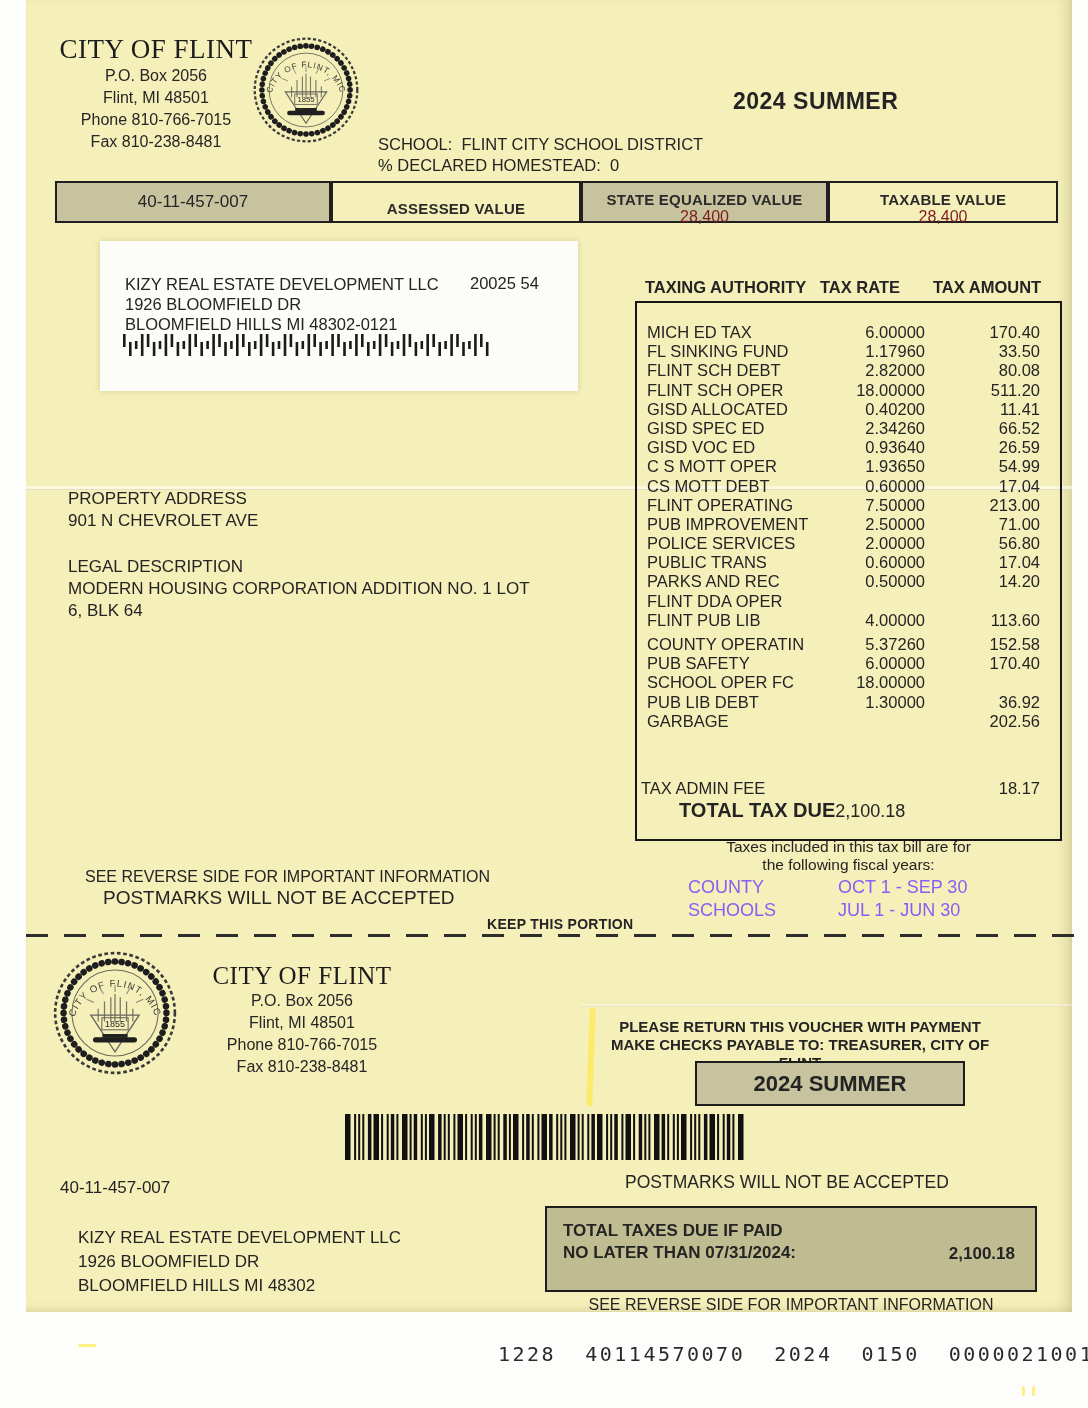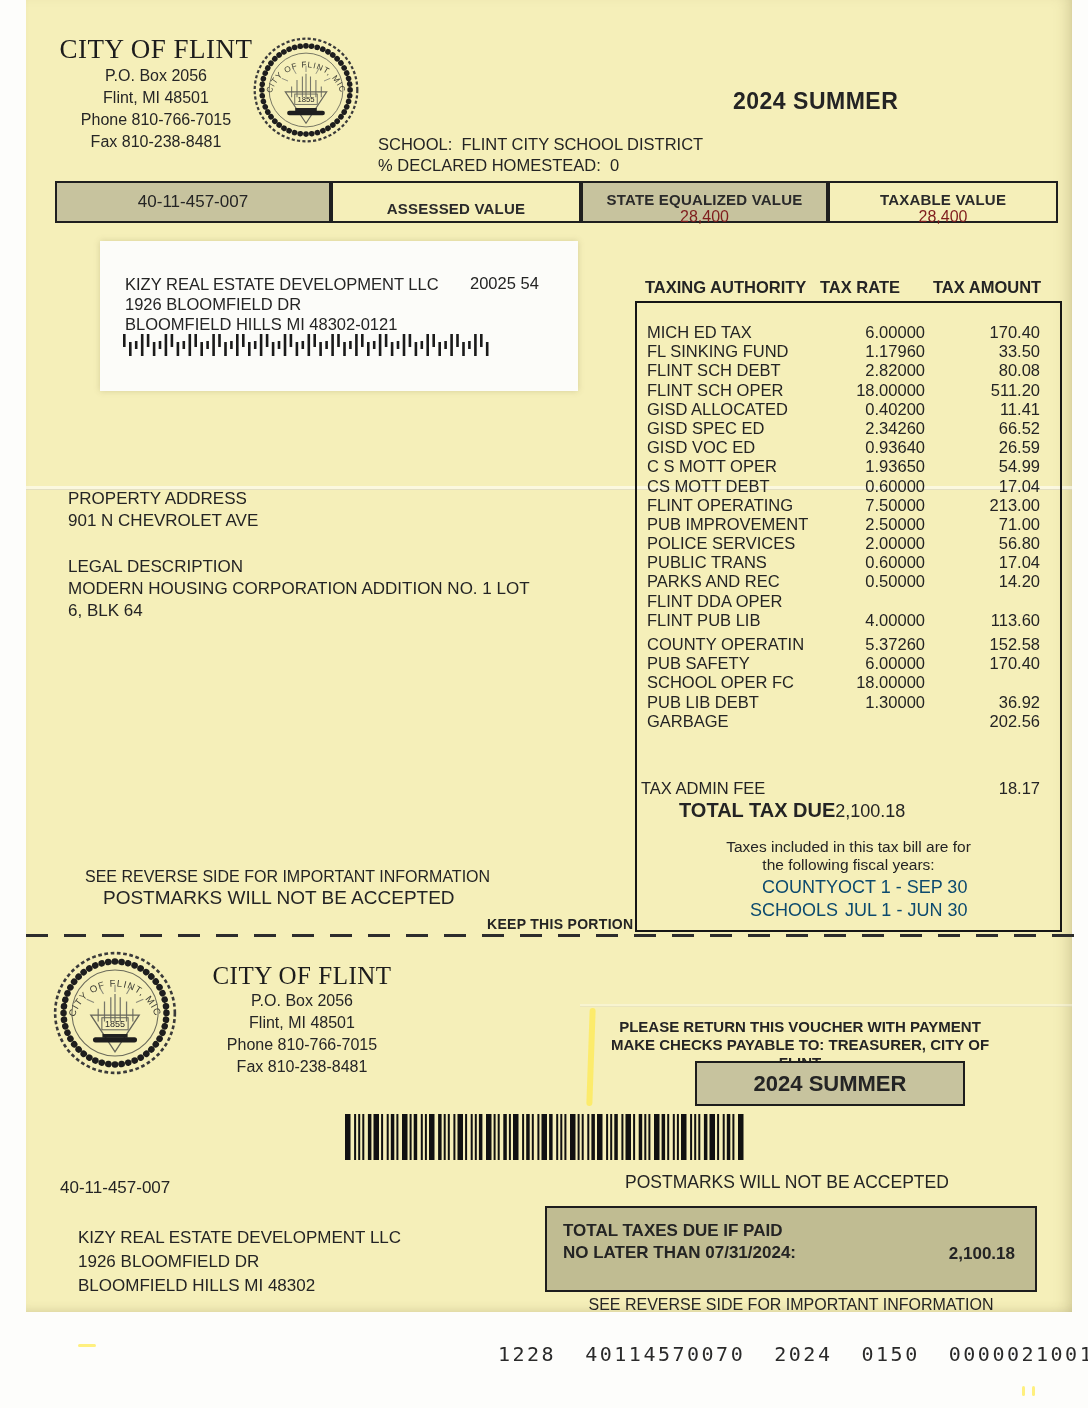--- a/index.html
+++ b/index.html
@@ -16,36 +16,36 @@
   
   .valbox{position:absolute;top:181px;height:42px;border:2px solid #1f1f1f;box-sizing:border-box;
           display:flex;flex-direction:column;align-items:center;justify-content:center;padding-top:12px;}
   .valbox .lbl{font-size:15px;font-weight:700;letter-spacing:.2px;color:#2a2a2a;}
   .valbox .val{font-size:16px;color:#7f1d1d;}
   .shaded{background:#c7c39e;}
   
   .window{position:absolute;left:100px;top:241px;width:478px;height:150px;background:#fcfcf9;
           box-shadow:0 0 6px rgba(120,110,60,.25);}
   
-  .taxbox{position:absolute;left:635px;top:301px;width:427px;height:631px;border:2px solid #161616;box-sizing:border-box;}
+  .taxbox{position:absolute;left:635px;top:301px;width:427px;height:540px;border:2px solid #161616;box-sizing:border-box;}
   .taxrows{position:absolute;left:10px;top:20px;right:20px;}
   .tax-row{display:grid;grid-template-columns:192px 86px 1fr;height:19.2px;font-size:16.5px;line-height:19.2px;color:#242424;}
   .tax-row .rate{text-align:right;}
   .tax-row .amt{text-align:right;}
   .tax-row.sp{margin-top:5px;}
   .dashline{position:absolute;left:26px;top:934px;width:1060px;height:3px;
             background:repeating-linear-gradient(to right,#2d2d2d 0 22px,transparent 22px 38px);}
   .crease{position:absolute;background:rgba(255,255,255,.55);border-bottom:1px solid rgba(120,110,60,.18);}
   .hl{position:absolute;background:#ffe94a;opacity:.7;border-radius:3px;}
   .duebox{position:absolute;left:545px;top:1206px;width:492px;height:86px;background:#c0bc92;
           border:2px solid #1d1d1d;box-sizing:border-box;padding:12px 16px;}
   .seasonbox{position:absolute;left:695px;top:1061px;width:270px;height:45px;background:#c7c39e;
              border:2px solid #1d1d1d;box-sizing:border-box;display:flex;align-items:center;justify-content:center;}
   .ocr{font-family:"DejaVu Sans Mono",monospace;font-size:20px;letter-spacing:2.5px;color:#2a2a2a;}
-  .fiscal-entry{display:grid;grid-template-columns:150px auto;font-size:18px;line-height:23px;color:#0c4a6e;text-align:right;}
+  .fiscal-entry{display:grid;grid-template-columns:150px auto;font-size:18px;line-height:23px;color:#8b5cf6;}
 </style>
 </head>
 <body>
 
 <div class="canvas">
   <div class="paper"></div>
 
   <div class="crease" style="left:26px;top:486px;width:1046px;height:3px;"></div>
   <div class="crease" style="left:580px;top:1004px;width:492px;height:2px;opacity:.6;"></div>
   <div class="hl" style="left:588px;top:1008px;width:6px;height:98px;transform:rotate(2deg);"></div>

